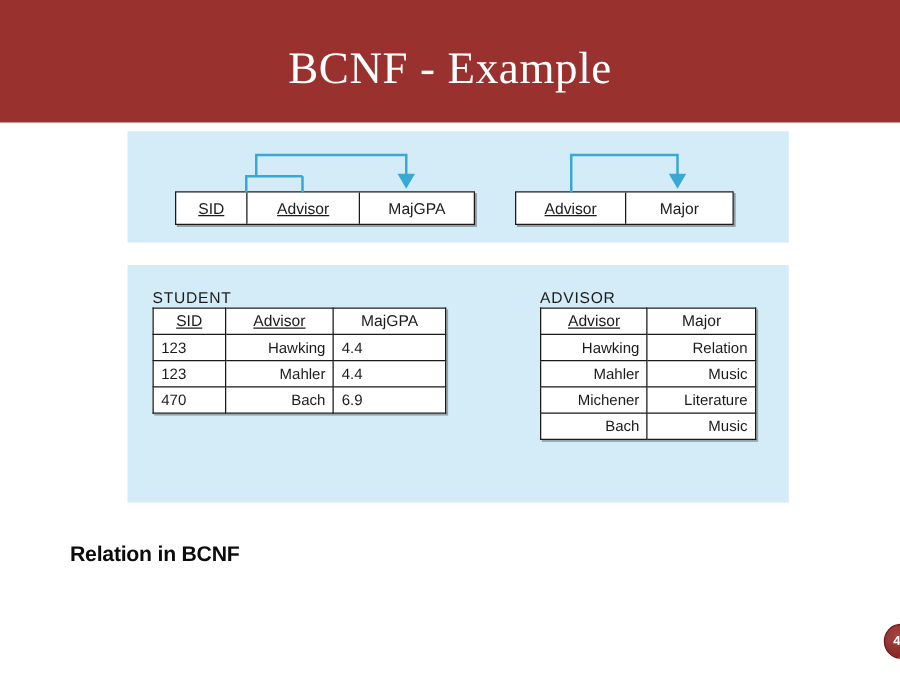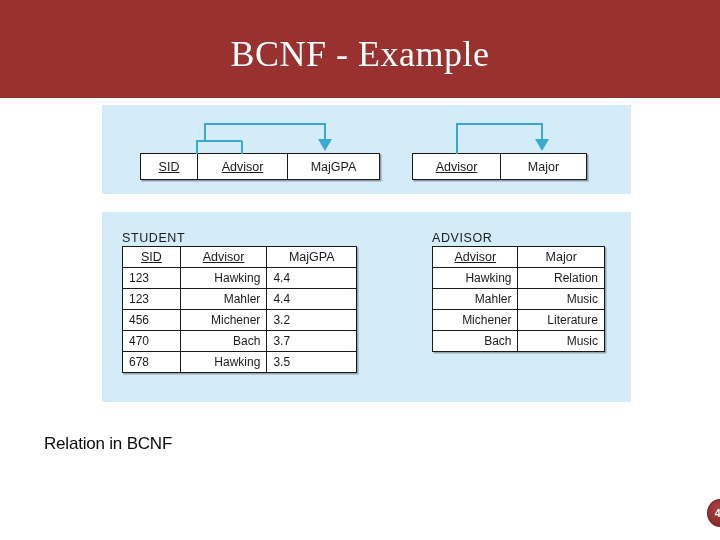--- a/index.html
+++ b/index.html
@@ -150,24 +150,24 @@
 
   #table-student th:nth-child(1), #table-student td:nth-child(1) { width: 58px; }
   #table-student th:nth-child(2), #table-student td:nth-child(2) { width: 87px; }
   #table-student th:nth-child(3), #table-student td:nth-child(3) { width: 90px; }
   #table-advisor th:nth-child(1), #table-advisor td:nth-child(1) { width: 86px; }
   #table-advisor th:nth-child(2), #table-advisor td:nth-child(2) { width: 87px; }
 
   
   .body-caption {
     position: absolute;
-    left: 44px;
+    left: 56px;
     top: 434px;
     font-size: 17px;
-    font-weight: normal;
+    font-weight: bold;
     color: #0c0c0c;
     letter-spacing: -0.2px;
     white-space: nowrap;
   }
 
   
   .page-badge {
     position: absolute;
     left: 683px;
     top: 499px;
@@ -252,33 +252,23 @@
       <td class="col-center">123</td>
       <td class="col-left">Hawking</td>
       <td class="col-center">4.4</td>
     </tr>
     <tr>
       <td class="col-center">123</td>
       <td class="col-left">Mahler</td>
       <td class="col-center">4.4</td>
     </tr>
     <tr>
-      <td class="col-center">456</td>
-      <td class="col-left">Michener</td>
-      <td class="col-center">3.2</td>
-    </tr>
-    <tr>
       <td class="col-center">470</td>
       <td class="col-left">Bach</td>
-      <td class="col-center">3.7</td>
-    </tr>
-    <tr>
-      <td class="col-center">678</td>
-      <td class="col-left">Hawking</td>
-      <td class="col-center">3.5</td>
+      <td class="col-center">6.9</td>
     </tr>
   </tbody>
 </table>
 
 <div class="table-caption" id="caption-advisor">ADVISOR</div>
 <table class="data-table" id="table-advisor">
   <thead>
     <tr>
       <th class="key col-center">
         <span>Advisor</span>

